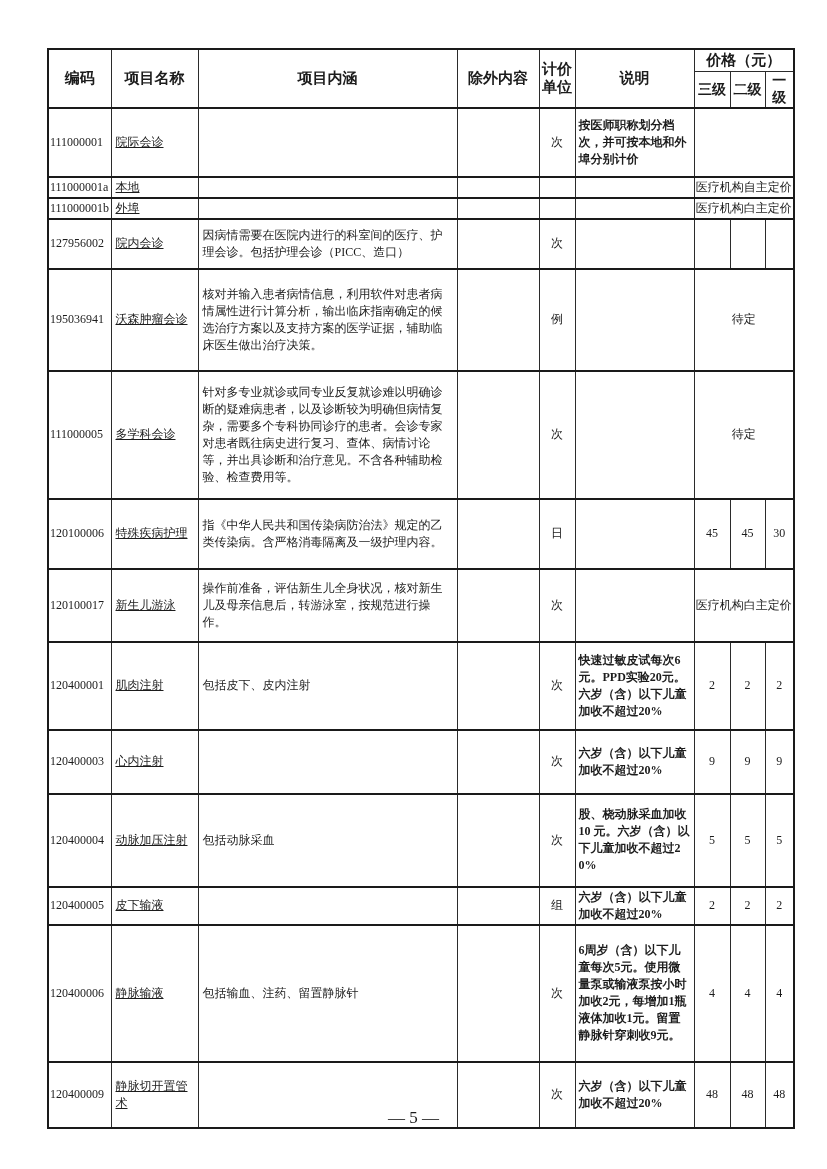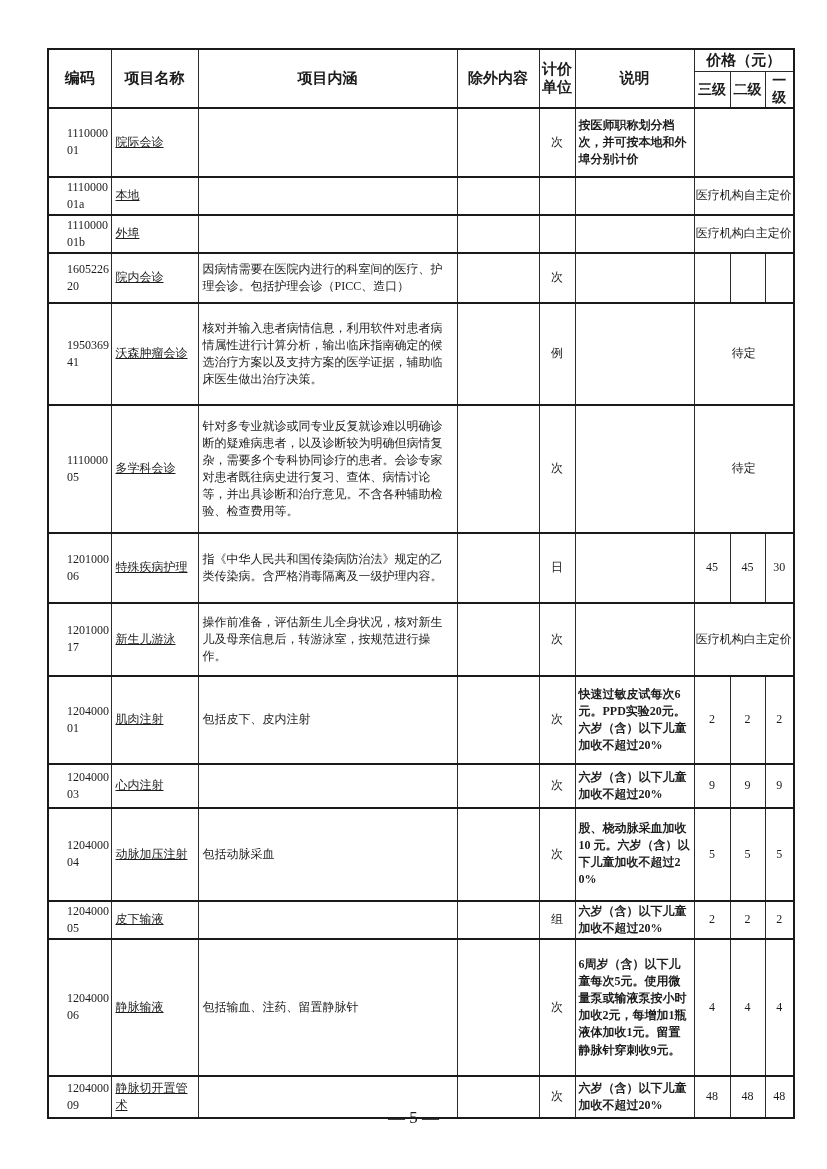--- a/index.html
+++ b/index.html
@@ -31,21 +31,21 @@
   th {
     font-size: 15px;
     font-weight: bold;
     text-align: center;
     padding: 1px 2px;
     line-height: 1.25;
   }
   th.lvl { font-size: 14px; padding: 0; }
 
   td { font-size: 12px; line-height: 1.42; }
-  td.code  { text-align: left; padding-left: 18px; padding-right: 1px; font-size: 12px; letter-spacing: 0; }
+  td.code  { text-align: left; padding-left: 1px; padding-right: 1px; font-size: 12px; letter-spacing: 0; }
   td.name  { text-align: left; text-decoration: underline; }
   td.content { text-align: left; }
   td.excl  { text-align: left; }
   td.unit  { text-align: center; padding: 1px 1px; }
   td.note  { text-align: left; padding: 1px 3px; font-weight: bold; }
   td.price { text-align: center; padding: 1px 1px; }
   td.price.merged { padding: 0; letter-spacing: 0; white-space: nowrap; margin-top: 36px; }
 
   .page-number {
     position: absolute;
@@ -110,21 +110,21 @@
       <tr style="height:18px">
         <td class="code">111000001b</td>
         <td class="name">外埠</td>
         <td class="content"></td>
         <td class="excl"></td>
         <td class="unit"></td>
         <td class="note"></td>
         <td class="price merged" colspan="3">医疗机构白主定价</td>
       </tr>
       <tr style="height:50px">
-        <td class="code">160522620</td>
+        <td class="code">127956002</td>
         <td class="name">院内会诊</td>
         <td class="content">因病情需要在医院内进行的科室间的医疗、护理会诊。包括护理会诊（PICC、造口）</td>
         <td class="excl"></td>
         <td class="unit">次</td>
         <td class="note"></td>
         <td class="price"></td>
         <td class="price"></td>
         <td class="price"></td>
       </tr>
       <tr style="height:102px">
@@ -169,21 +169,21 @@
         <td class="code">120400001</td>
         <td class="name">肌肉注射</td>
         <td class="content">包括皮下、皮内注射</td>
         <td class="excl"></td>
         <td class="unit">次</td>
         <td class="note">快速过敏皮试每次6元。PPD实验20元。六岁（含）以下儿童加收不超过20%</td>
         <td class="price">2</td>
         <td class="price">2</td>
         <td class="price">2</td>
       </tr>
-      <tr style="height:44px">
+      <tr style="height:64px">
         <td class="code">120400003</td>
         <td class="name">心内注射</td>
         <td class="content"></td>
         <td class="excl"></td>
         <td class="unit">次</td>
         <td class="note">六岁（含）以下儿童加收不超过20%</td>
         <td class="price">9</td>
         <td class="price">9</td>
         <td class="price">9</td>
       </tr>
@@ -213,21 +213,21 @@
         <td class="code">120400006</td>
         <td class="name">静脉输液</td>
         <td class="content">包括输血、注药、留置静脉针</td>
         <td class="excl"></td>
         <td class="unit">次</td>
         <td class="note">6周岁（含）以下儿童每次5元。使用微量泵或输液泵按小时加收2元，每增加1瓶液体加收1元。留置静脉针穿刺收9元。</td>
         <td class="price">4</td>
         <td class="price">4</td>
         <td class="price">4</td>
       </tr>
-      <tr style="height:42px">
+      <tr style="height:66px">
         <td class="code">120400009</td>
         <td class="name">静脉切开置管术</td>
         <td class="content"></td>
         <td class="excl"></td>
         <td class="unit">次</td>
         <td class="note">六岁（含）以下儿童加收不超过20%</td>
         <td class="price">48</td>
         <td class="price">48</td>
         <td class="price">48</td>
       </tr>

